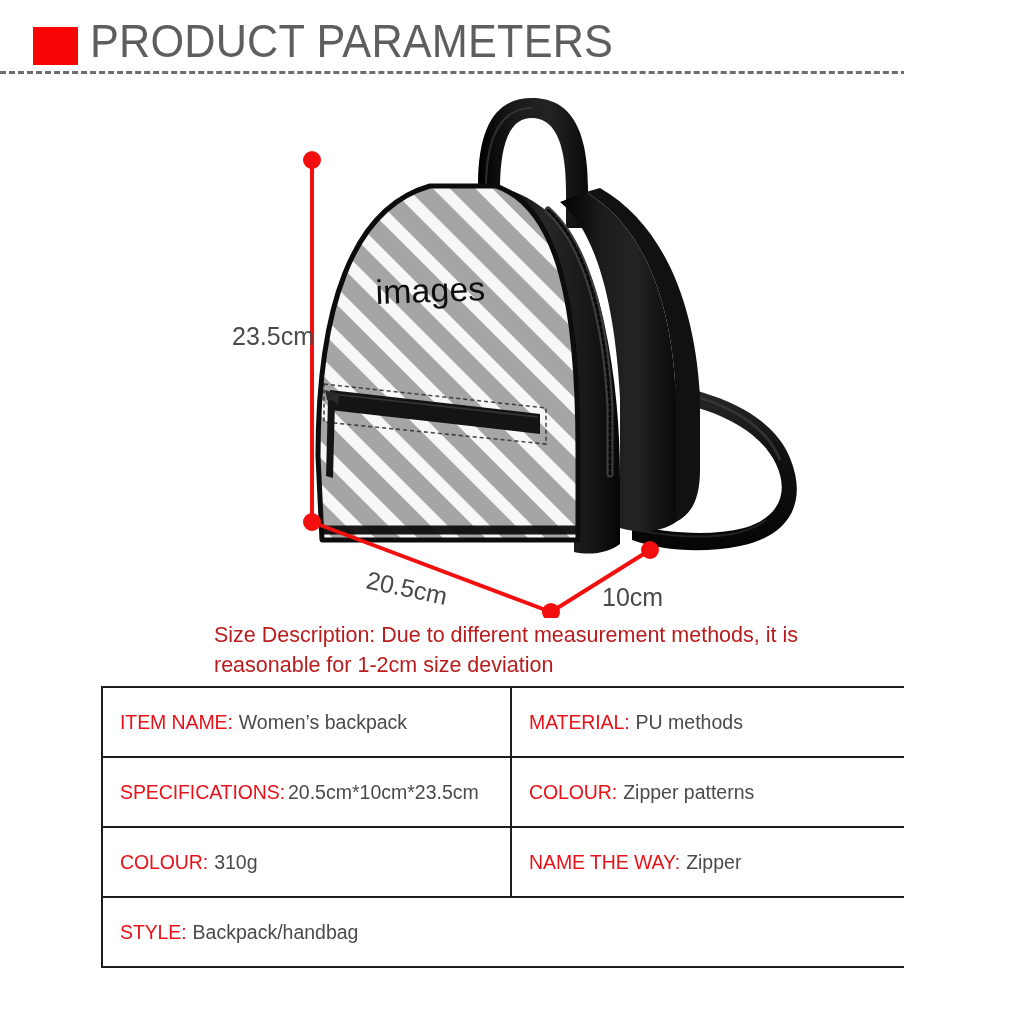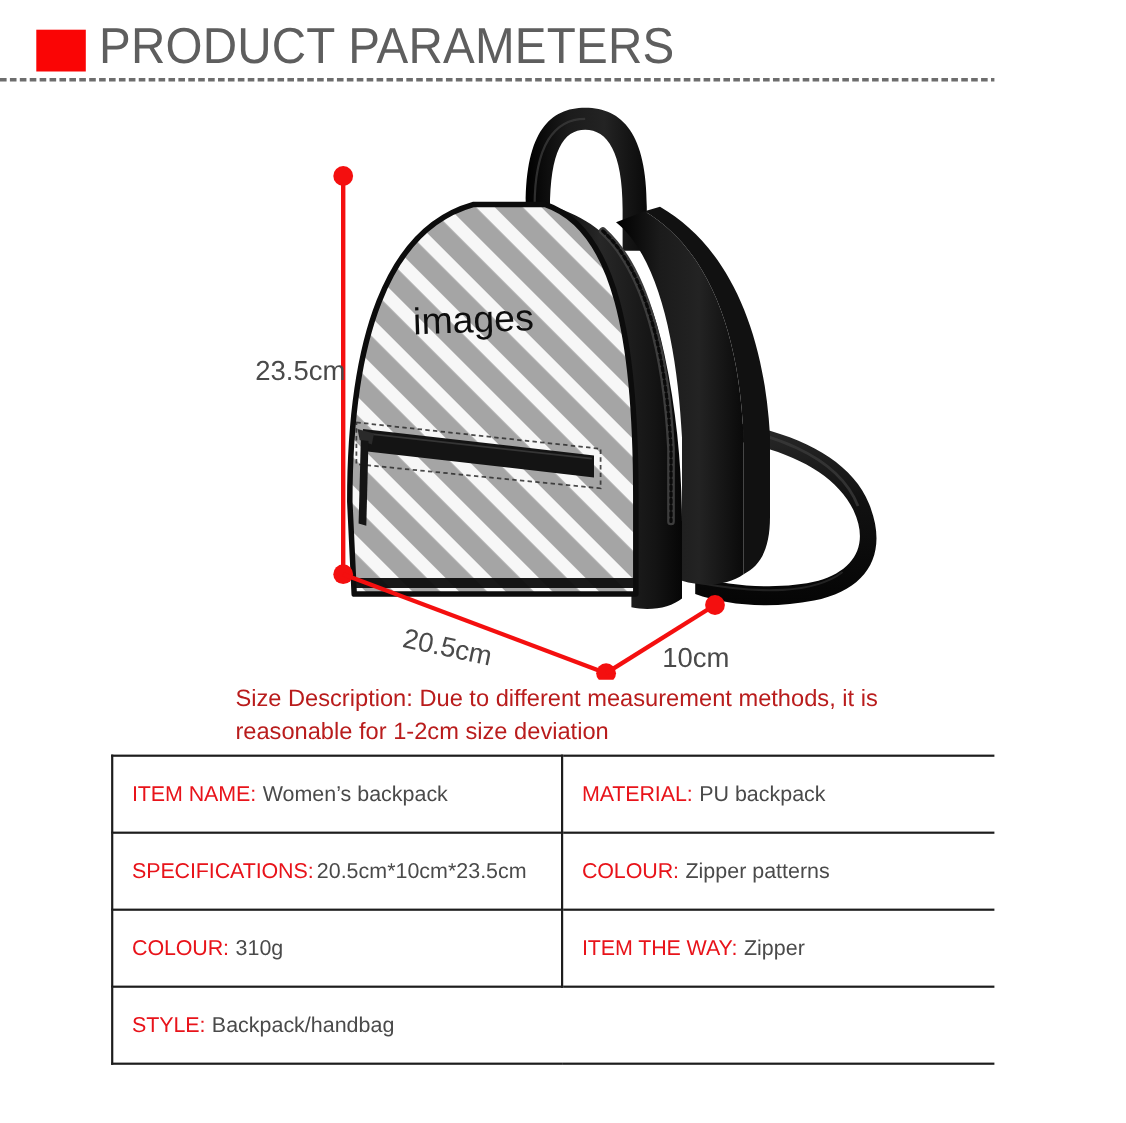--- a/index.html
+++ b/index.html
@@ -238,37 +238,37 @@
 
   <div class="size-note">Size Description: Due to different measurement methods, it is reasonable for 1-2cm size deviation</div>
 
   <table class="spec-table">
     <tbody>
       <tr>
         <td>
           <span class="spec-key">ITEM NAME:</span><span class="spec-val">Women’s backpack</span>
         </td>
         <td>
-          <span class="spec-key">MATERIAL:</span><span class="spec-val">PU backpack</span>
+          <span class="spec-key">MATERIAL:</span><span class="spec-val">PU methods</span>
         </td>
       </tr>
       <tr>
         <td>
           <span class="spec-key">SPECIFICATIONS:</span><span class="spec-val tight">20.5cm*10cm*23.5cm</span>
         </td>
         <td>
           <span class="spec-key">COLOUR:</span><span class="spec-val">Zipper patterns</span>
         </td>
       </tr>
       <tr>
         <td>
           <span class="spec-key">COLOUR:</span><span class="spec-val">310g</span>
         </td>
         <td>
-          <span class="spec-key">ITEM THE WAY:</span><span class="spec-val">Zipper</span>
+          <span class="spec-key">NAME THE WAY:</span><span class="spec-val">Zipper</span>
         </td>
       </tr>
       <tr>
         <td colspan="2">
           <span class="spec-key">STYLE:</span><span class="spec-val">Backpack/handbag</span>
         </td>
       </tr>
     </tbody>
   </table>
 

